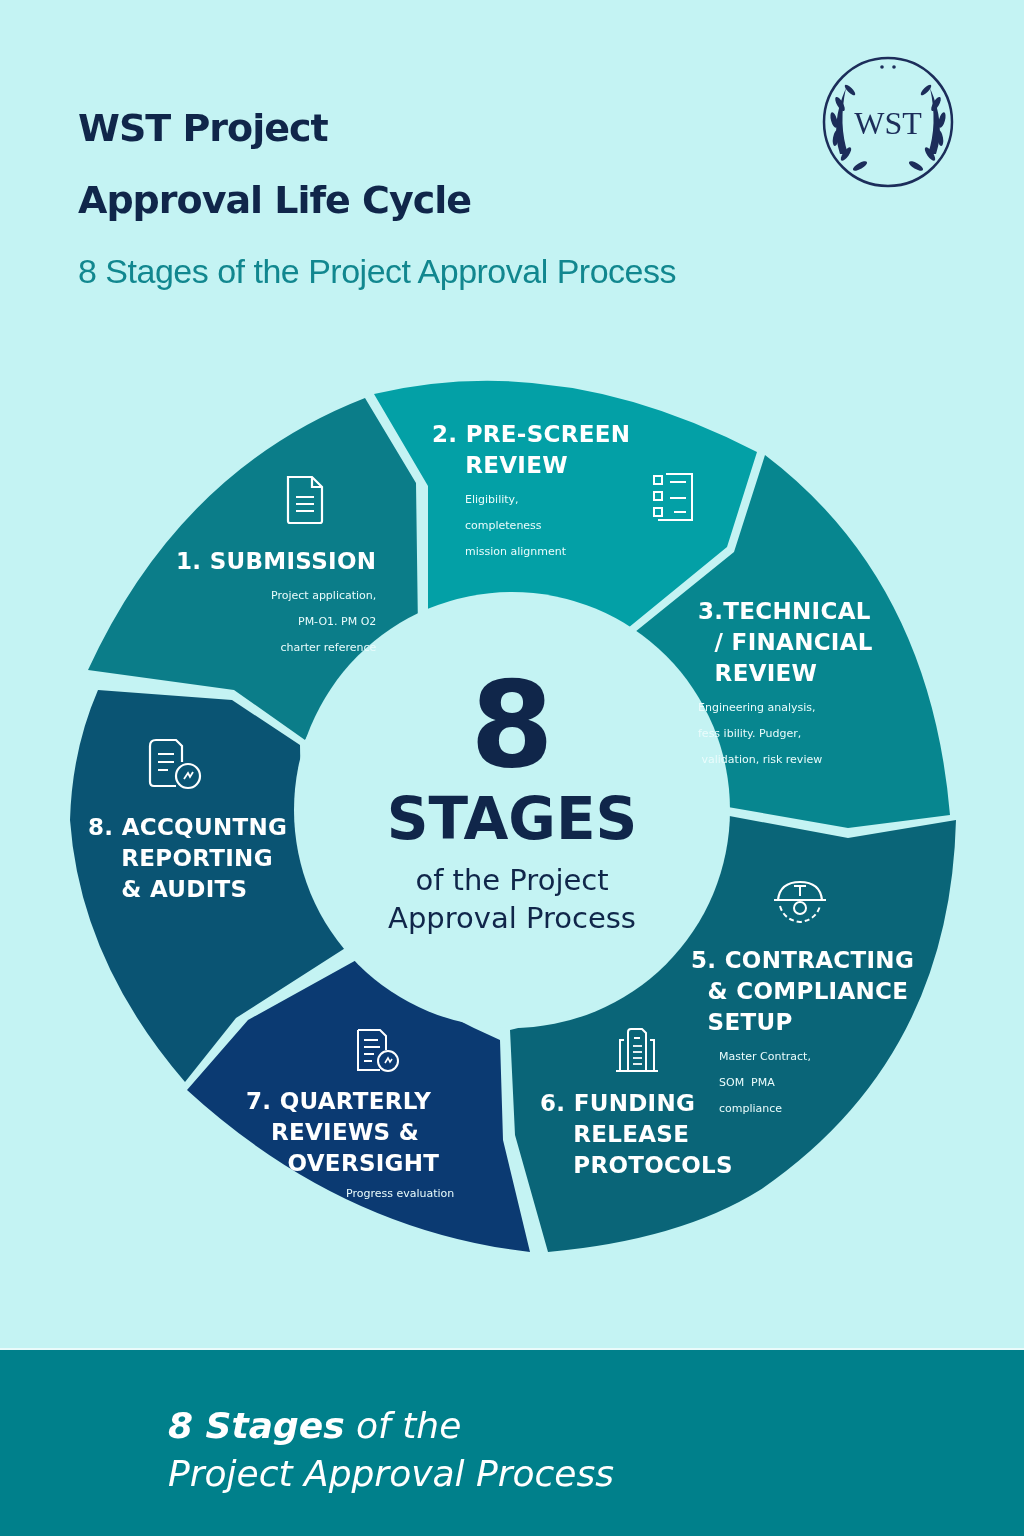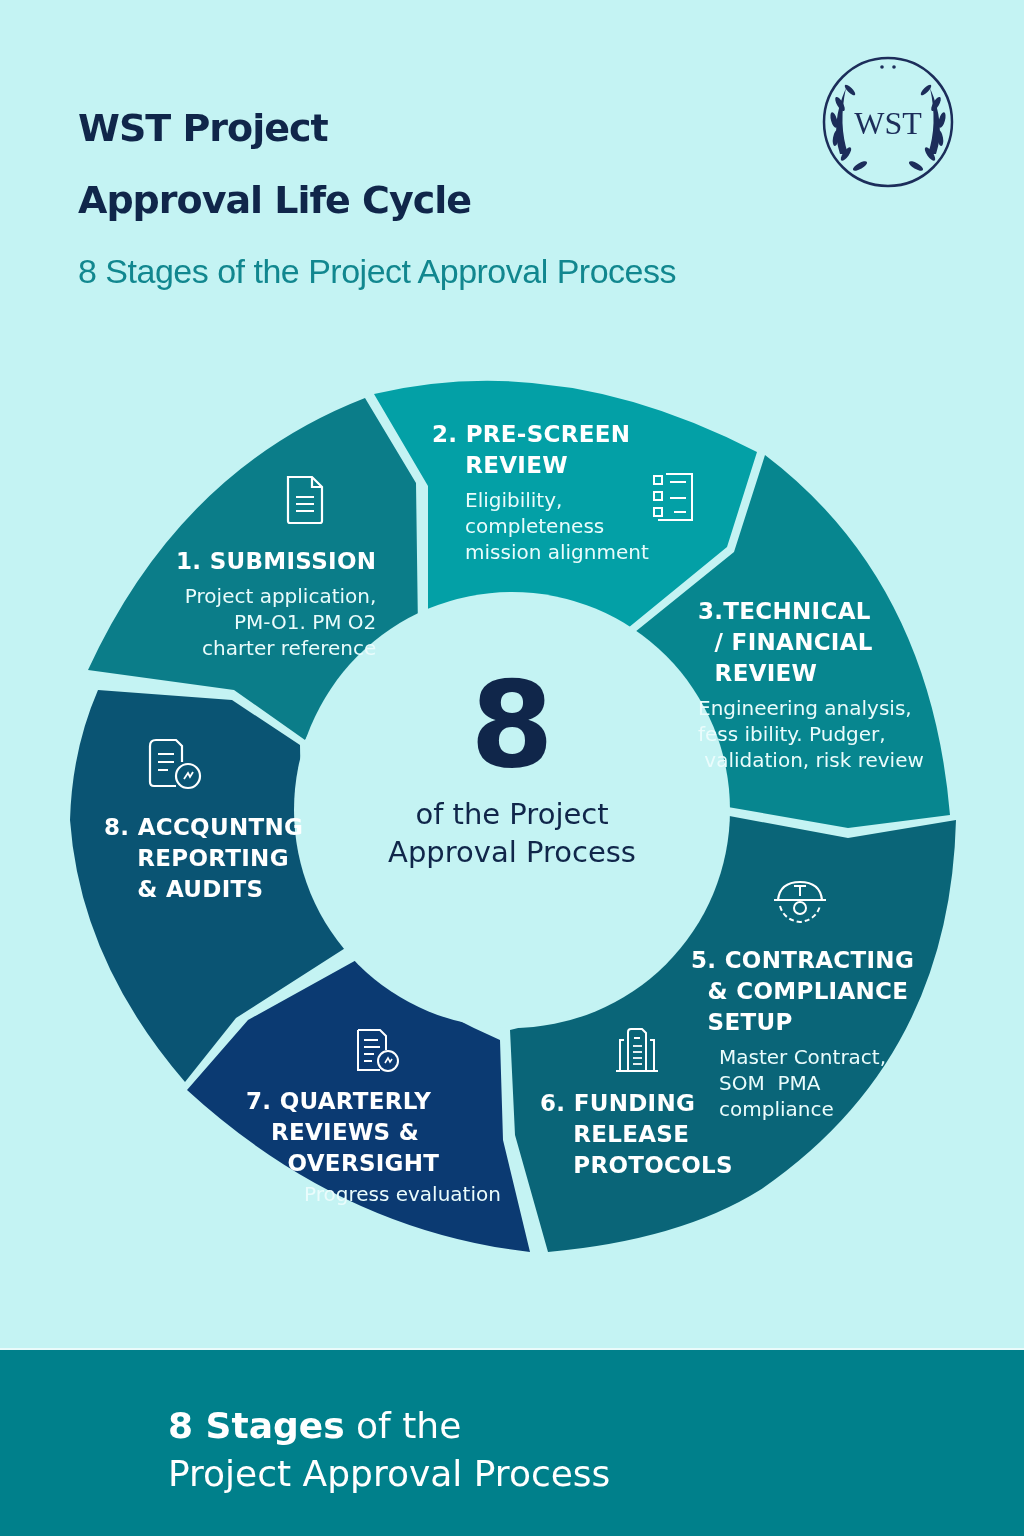--- a/index.html
+++ b/index.html
@@ -19,35 +19,35 @@
     font-size: 34px; color: #11878f; letter-spacing: -0.5px;
   }
   .logo { position: absolute; left: 820px; top: 54px; width: 136px; height: 136px; }
   .wheel { position: absolute; left: 0; top: 0; width: 1024px; height: 1536px; }
   .stage { position: absolute; color: #ffffff; }
   .stage .st-title {
     font-family: "DejaVu Sans", sans-serif; font-weight: bold; font-size: 23px;
     line-height: 31px; letter-spacing: 0.3px; white-space: pre;
   }
   .stage .st-desc {
-    font-family: "DejaVu Sans", sans-serif; font-size: 20px; line-height: 26px;
+    font-family: "DejaVu Sans", sans-serif; font-size: 11px; line-height: 26px;
     white-space: pre; margin-top: 6px; color: #eafcfc;
   }
   .stage-icon { position: absolute; }
   .center-text { position: absolute; left: 312px; top: 665px; width: 400px; text-align: center; color: #10264a; }
   .center-num { font-family: "DejaVu Sans", sans-serif; font-weight: bold; font-size: 120px; line-height: 120px; }
   .center-word { font-family: "DejaVu Sans", sans-serif; font-weight: bold; font-size: 58px; line-height: 64px; margin-top: 2px; }
   .center-sub { font-family: "DejaVu Sans", sans-serif; font-size: 29px; line-height: 38px; margin-top: 10px; white-space: pre; }
   .footer {
     position: absolute; left: 0; top: 1348px; width: 1024px; height: 188px;
     background: #00808b; border-top: 2px solid #e9fbfb;
   }
   .footer-text {
     position: absolute; left: 168px; top: 52px; color: #ffffff;
-    font-family: "DejaVu Sans", sans-serif; font-size: 36px; line-height: 48px;
+    font-family: "DejaVu Sans", sans-serif; font-size: 36px; line-height: 48px; font-style: italic;
   }
   .footer-text b { font-weight: bold; }
 </style>
 </head>
 <body>
 
 <h1 class="title">
   <span>WST Project</span><br>
   <span>Approval Life Cycle</span>
 </h1>
@@ -188,31 +188,32 @@
 <div class="stage" style="left:540px;top:1088px;">
   <div class="st-title">6. FUNDING
     RELEASE
     PROTOCOLS</div>
 </div>
 
 <div class="stage" style="left:246px;top:1086px;">
   <div class="st-title">7. QUARTERLY
    REVIEWS &amp;
      OVERSIGHT</div>
-  <div class="st-desc" style="margin-left:58px;margin-top:2px">Progress evaluation</div>
-</div>
-
-<div class="stage" style="left:88px;top:812px;margin-left:16px;">
+  <div class="st-desc" style="margin-left:100px;margin-top:2px">Progress evaluation</div>
+</div>
+
+<div class="stage" style="left:88px;top:812px;">
   <div class="st-title">8. ACCQUNTNG
     REPORTING
     &amp; AUDITS</div>
 </div>
 
 <div class="center-text">
   <div class="center-num">8</div>
+  <div class="center-word">STAGES</div>
   <div class="center-sub"><span>of the Project</span><br><span>Approval Process</span></div>
 </div>
 
 <div class="footer">
   <div class="footer-text">
     <b>8 Stages</b><span> of the</span><br>
     <span>Project Approval Process</span>
   </div>
 </div>
 

